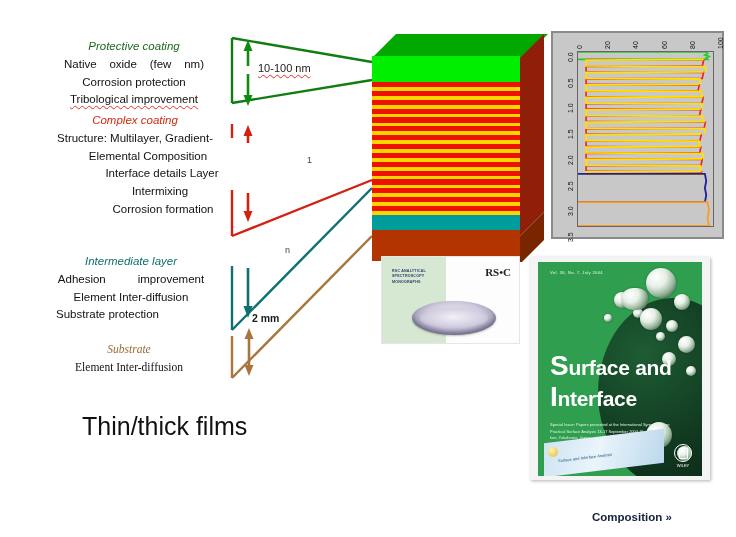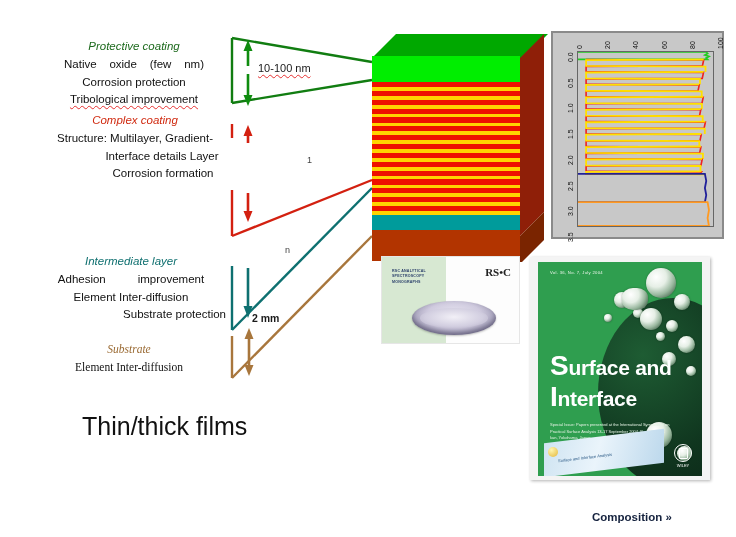--- a/index.html
+++ b/index.html
@@ -103,29 +103,31 @@
   <div class="txtblock" style="left:34px;top:38px;width:200px;">
     <div class="hdr hdr-green">Protective coating</div>
     <div class="ln">Native    oxide    (few    nm)</div>
     <div class="ln">Corrosion protection</div>
     <div class="ln sqw">Tribological improvement</div>
   </div>
 
   <div class="txtblock" style="left:22px;top:112px;width:226px;">
     <div class="hdr hdr-red">Complex coating</div>
     <div class="ln">Structure: Multilayer, Gradient-</div>
+    <div class="ln" style="padding-left:26px;">Elemental Composition</div>
     <div class="ln" style="padding-left:54px;">Interface details Layer</div>
+    <div class="ln" style="padding-left:50px;">Intermixing</div>
     <div class="ln" style="padding-left:56px;">Corrosion formation</div>
   </div>
 
   <div class="txtblock" style="left:36px;top:253px;width:190px;">
     <div class="hdr hdr-teal">Intermediate layer</div>
     <div class="ln">Adhesion          improvement</div>
     <div class="ln">Element Inter-diffusion</div>
-    <div class="ln" style="text-align:right;padding-left:20px;">Substrate protection</div>
+    <div class="ln" style="text-align:left;padding-left:20px;">Substrate protection</div>
   </div>
 
   <div class="txtblock" style="left:36px;top:341px;width:186px;font-family:Liberation Serif, serif;">
     <div class="hdr hdr-brown">Substrate</div>
     <div class="ln">Element Inter-diffusion</div>
   </div>
 
   <svg class="lines" viewBox="0 0 736 537">
 
     <g stroke="#117d11" stroke-width="2.4" fill="none">

